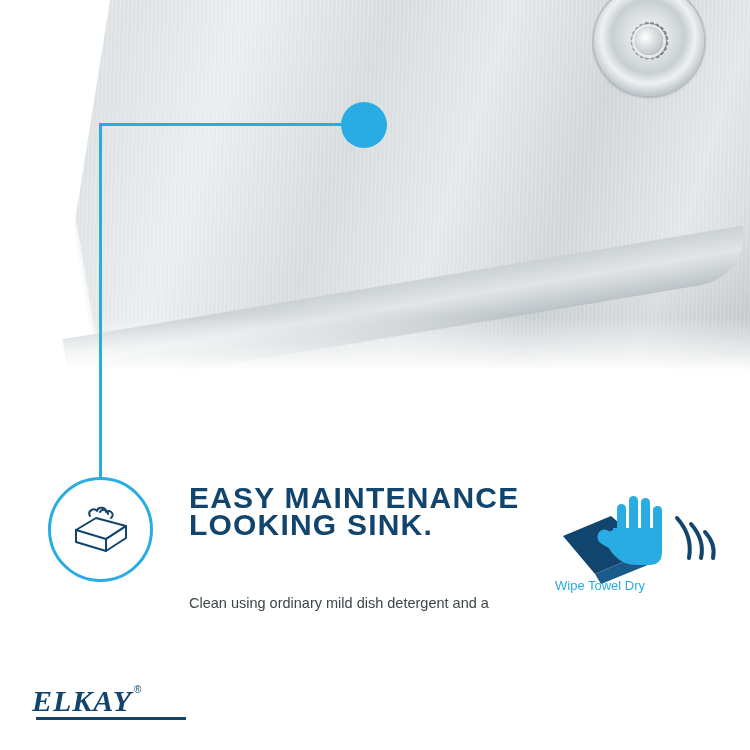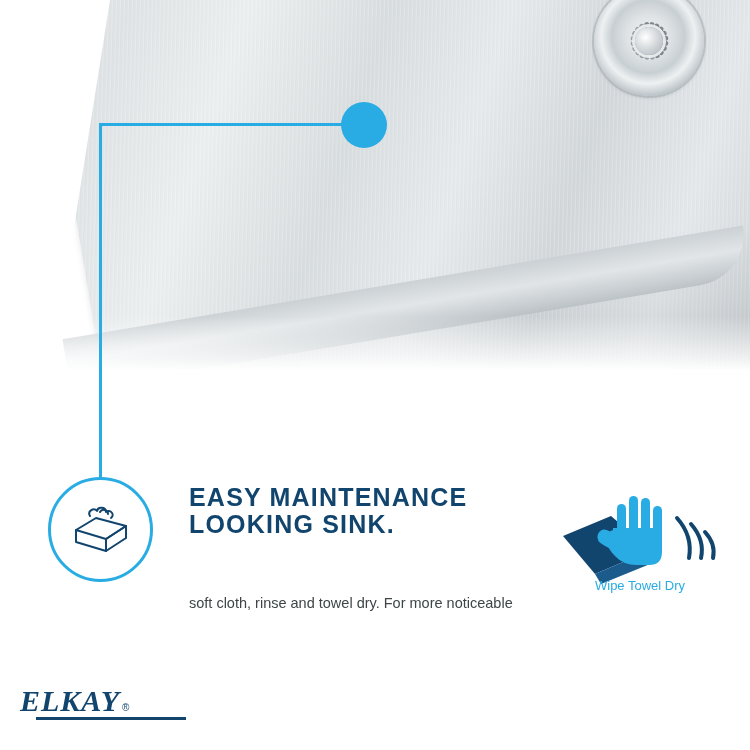--- a/index.html
+++ b/index.html
@@ -196,21 +196,21 @@
   }
 
   
   .headline {
     position: absolute;
     left: 189px;
     top: 484px;
     width: 400px;
     color: #12456e;
     font-weight: bold;
-    font-size: 25px;
+    font-size: 30px;
     line-height: 27px;
     letter-spacing: 1.2px;
   }
   .body-copy {
     position: absolute;
     left: 189px;
     top: 589px;
     width: 372px;
     color: #3d4548;
     font-size: 14.5px;
@@ -224,32 +224,32 @@
     left: 555px;
     top: 488px;
     width: 170px;
     height: 110px;
   }
   .wipe-caption {
     position: absolute;
     left: 555px;
     top: 578px;
     width: 170px;
-    text-align: center;
+    text-align: left;
     color: #29ace3;
     font-size: 13px;
   }
 
   
   .logo {
     position: absolute;
-    left: 20px;
+    left: 32px;
     top: 684px;
     display: flex;
-    align-items: flex-end;
+    align-items: flex-start;
   }
   .logo-text {
     color: #12456e;
     font-weight: bold;
     font-style: italic;
     font-size: 30px;
     letter-spacing: 1px;
     font-family: "Liberation Serif", serif;
   }
   .logo-reg {
@@ -314,21 +314,21 @@
       </g>
     </svg>
   </div>
 
   <div class="headline">
     <div>EASY MAINTENANCE</div>
     <div>LOOKING SINK.</div>
   </div>
 
   <div class="body-copy">
-    <span>soft cloth, rinse and towel dry. For more noticeable</span>
+    <span>Clean using ordinary mild dish detergent and a</span>
   </div>
 
   <div class="wipe-block">
     <svg width="170" height="105" viewBox="0 0 170 105">
 
       <path d="M8 48 L56 28 L96 62 L40 86 Z" fill="#12456e"></path>
       <path d="M40 86 L96 62 L100 74 L46 96 Z" fill="#1b5b8c"></path>
 
       <g fill="#29ace3">
         <rect x="62" y="16" width="9" height="34" rx="4.5"></rect>

